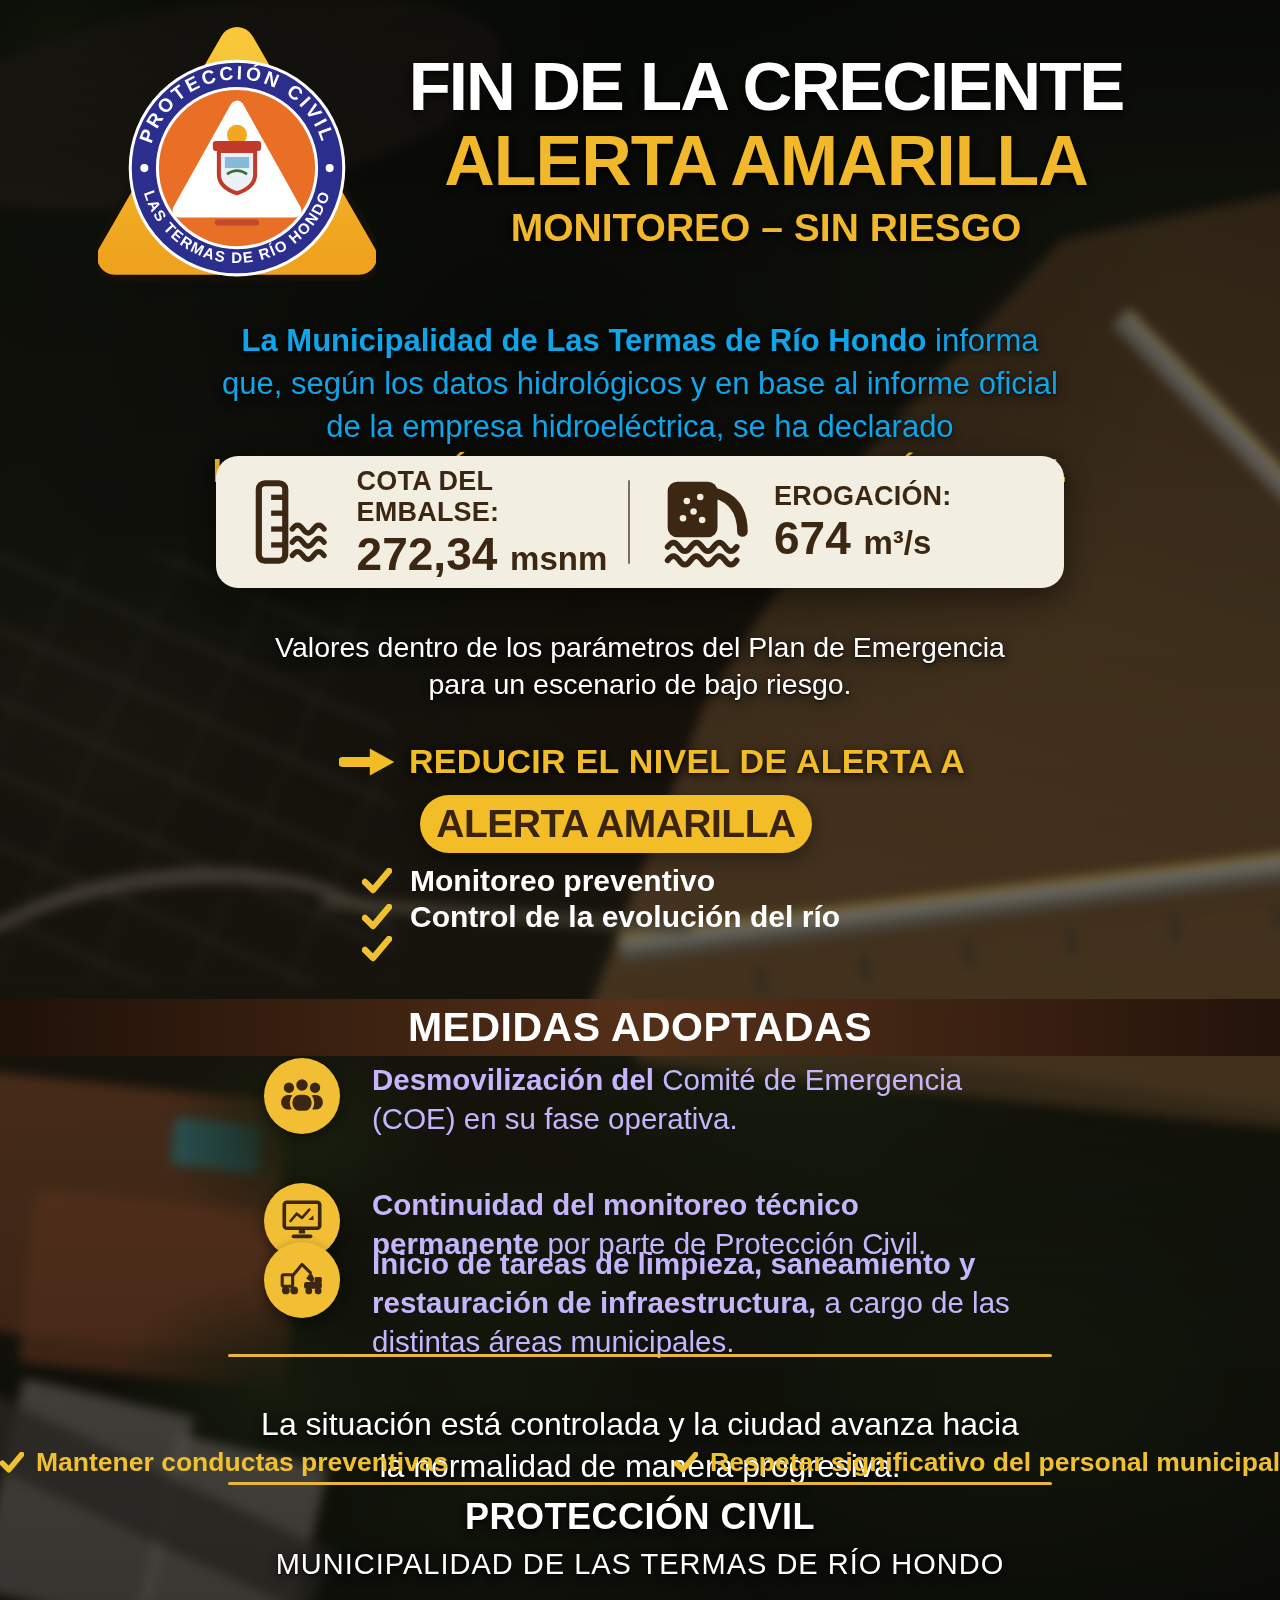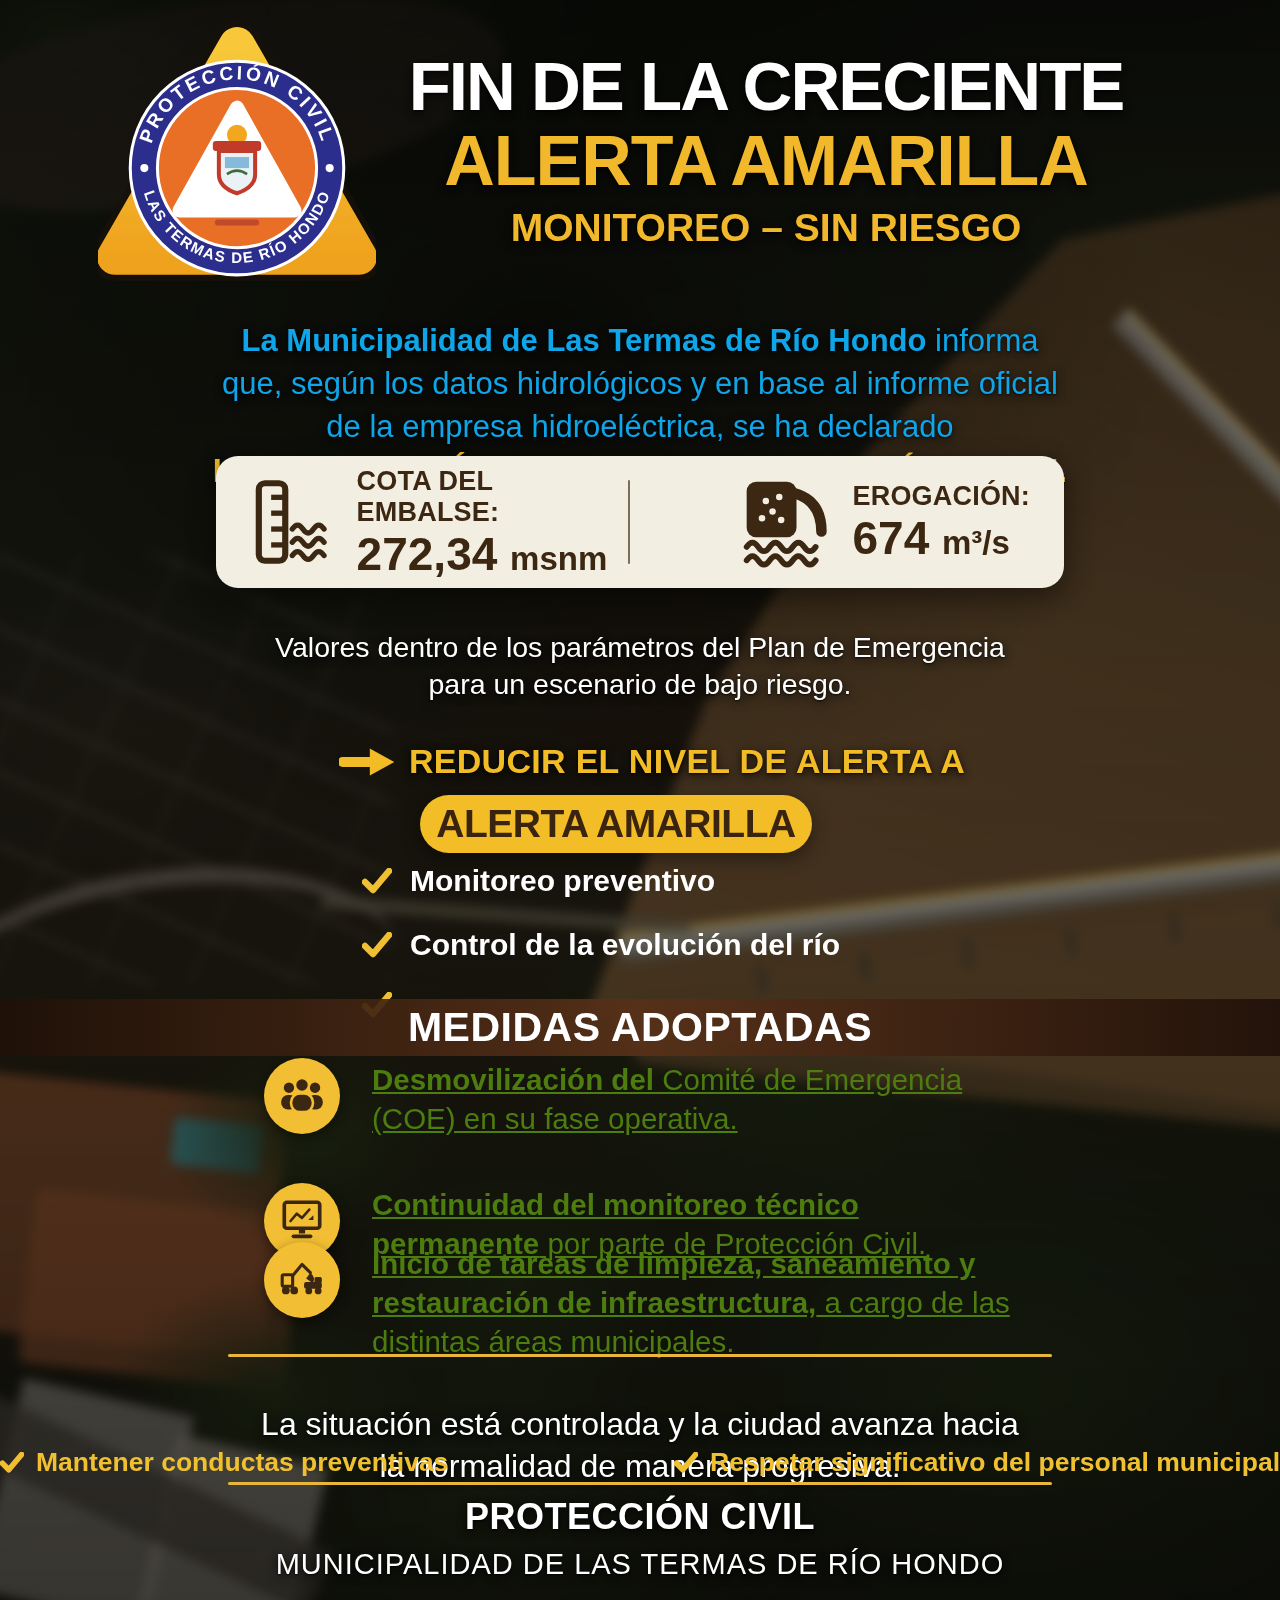--- a/index.html
+++ b/index.html
@@ -88,30 +88,30 @@
   .b1{top:677px;} .b2{top:999px;justify-content:center;}
 
   .action{top:742px;left:0;width:1280px;display:flex;align-items:center;justify-content:center;gap:12px;padding-left:24px;}
   .action span{color:#F2BC27;font-size:34px;font-weight:bold;letter-spacing:.3px;}
 
   .pill{top:795px;left:50%;transform:translateX(calc(-50% - 24px));width:392px;height:58px;
       background:#F2BD27;border-radius:30px;display:flex;align-items:center;justify-content:center;
       box-shadow:0 6px 18px rgba(0,0,0,.4);}
   .pill span{color:#3A2410;font-size:39px;font-weight:bold;letter-spacing:-.5px;}
 
-  .checklist{top:864px;left:362px;width:700px;display:flex;flex-direction:column;gap:30px;}
+  .checklist{top:864px;left:362px;width:700px;display:flex;flex-direction:column;gap:2px;}
   .chk{display:flex;align-items:center;gap:18px;}
   .chk span{color:#fff;font-size:30px;font-weight:bold;}
 
   .measures{left:0;top:0;width:1280px;}
   .measure{position:absolute;left:264px;width:790px;display:flex;gap:32px;align-items:flex-start;}
   .m1{top:1058px;} .m2{top:1183px;} .m3{top:1242px;}
   .mi{width:76px;height:76px;min-width:76px;border-radius:50%;background:#F2BE33;display:flex;
       align-items:center;justify-content:center;box-shadow:0 4px 12px rgba(0,0,0,.45);}
-  .measure p{margin:2px 0 0 0;color:#4d7c0f;font-size:29.5px;line-height:1.33;max-width:660px;text-decoration:underline;}
+  .measure p{margin:2px 0 0 0;color:#c4b5fd;font-size:29.5px;line-height:1.33;max-width:660px;}
   .measure .b{font-weight:bold;}
 
   .divider{height:3px;background:#E9B63A;border-radius:2px;width:824px;}
   .d1{top:1354px;} .d2{top:1482px;}
 
   .closing{top:1372px;width:780px;text-align:center;color:#fff;font-size:32px;line-height:1.3;}
 
   .tips{top:1447px;left:0;width:1280px;display:flex;justify-content:space-between;gap:36px;align-items:center;}
   .tip{display:flex;align-items:center;gap:12px;}
   .tip span{color:#F0C030;font-size:26.5px;font-weight:bold;}
@@ -196,21 +196,21 @@
         <path d="M48 56 q6 -9 12 0 t12 0 t12 0" fill="none" stroke="#3C2812" stroke-width="6" stroke-linecap="round"></path>
         <path d="M48 71 q6 -9 12 0 t12 0 t12 0" fill="none" stroke="#3C2812" stroke-width="6" stroke-linecap="round"></path>
         <path d="M48 86 q6 -9 12 0 t12 0 t12 0" fill="none" stroke="#3C2812" stroke-width="6" stroke-linecap="round"></path>
       </svg>
       <div class="stat-txt">
         <div class="stat-label">COTA DEL EMBALSE:</div>
         <div class="stat-value"><span>272,34</span> <span class="stat-unit">msnm</span></div>
       </div>
     </div>
     <div class="vdiv"></div>
-    <div class="stat" style="padding-left:30px;justify-content:flex-end;">
+    <div class="stat" style="padding-left:30px;">
       <svg width="92" height="92" viewBox="0 0 96 96">
         <rect x="8" y="6" width="52" height="58" rx="10" fill="#3C2812"></rect>
         <circle cx="28" cy="26" r="3.4" fill="#F3EEE2"></circle>
           <circle cx="42" cy="22" r="3.4" fill="#F3EEE2"></circle>
         <circle cx="35" cy="37" r="3.4" fill="#F3EEE2"></circle>
           <circle cx="24" cy="44" r="3.4" fill="#F3EEE2"></circle>
         <circle cx="44" cy="46" r="3.4" fill="#F3EEE2"></circle>
         <path d="M58 18 q28 8 28 40" fill="none" stroke="#3C2812" stroke-width="11" stroke-linecap="round"></path>
         <path d="M8 74 q6 -9 12 0 t12 0 t12 0 t12 0 t12 0 t12 0" fill="none" stroke="#3C2812" stroke-width="6" stroke-linecap="round"></path>
         <path d="M8 88 q6 -9 12 0 t12 0 t12 0 t12 0 t12 0 t12 0" fill="none" stroke="#3C2812" stroke-width="6" stroke-linecap="round"></path>

